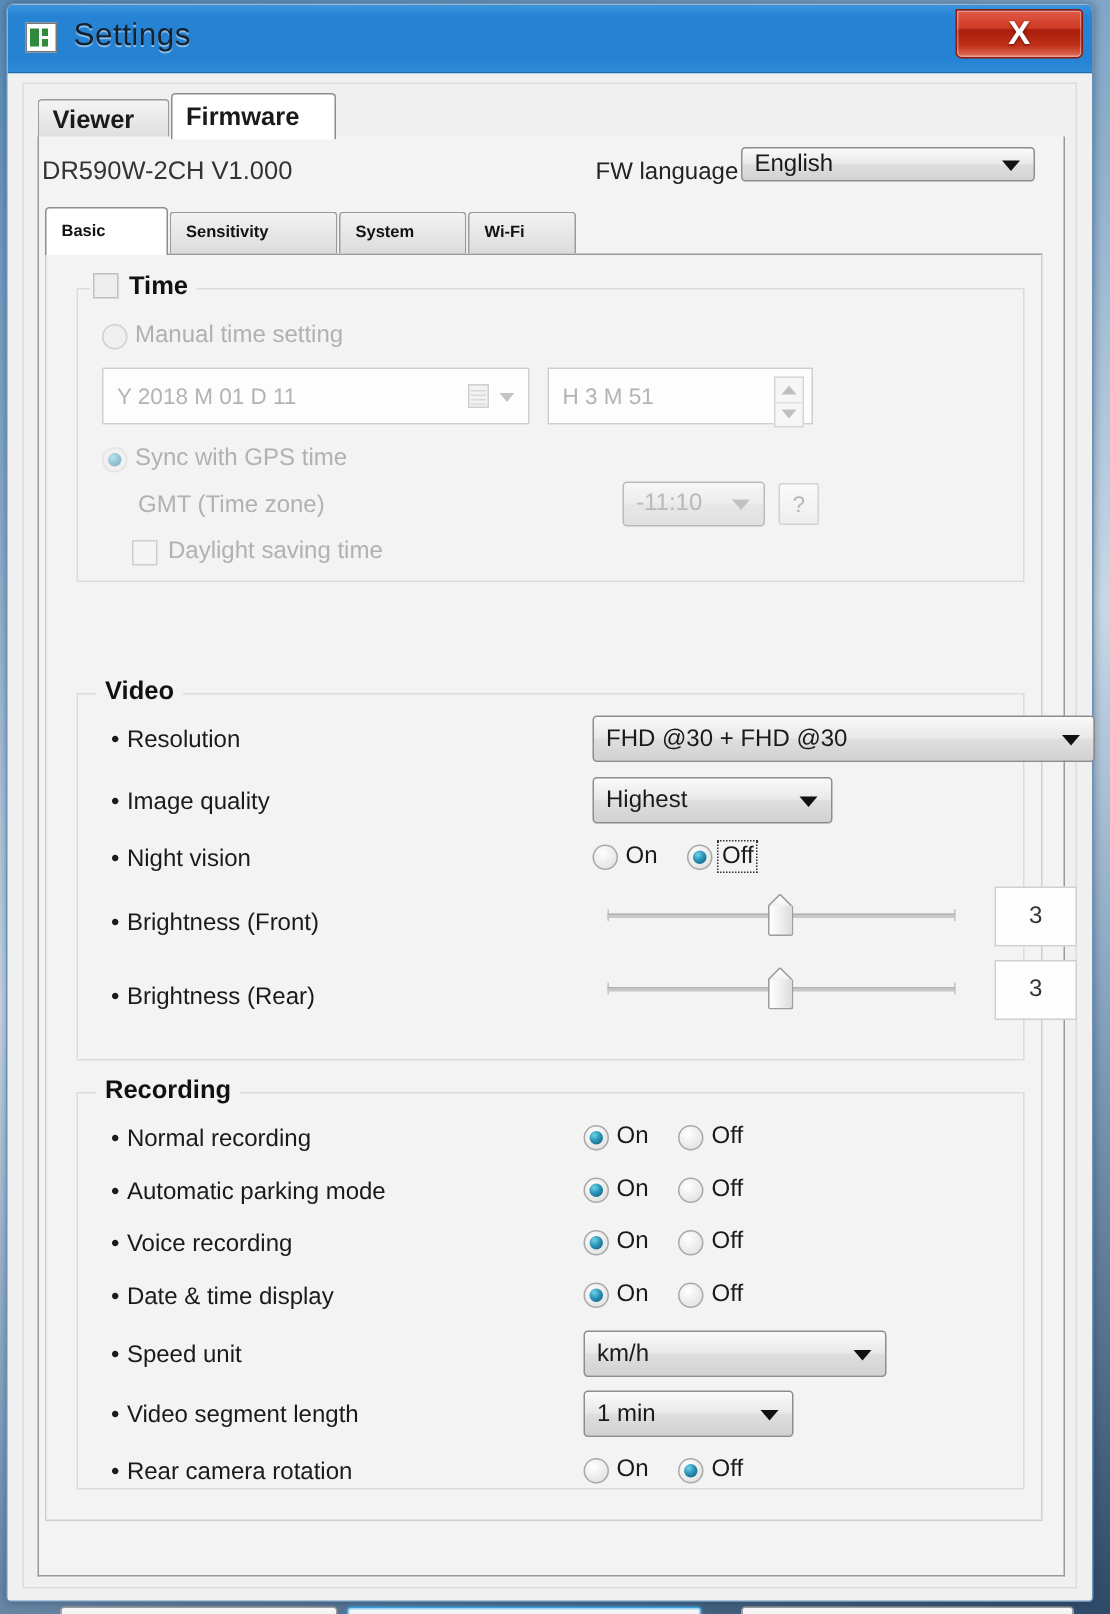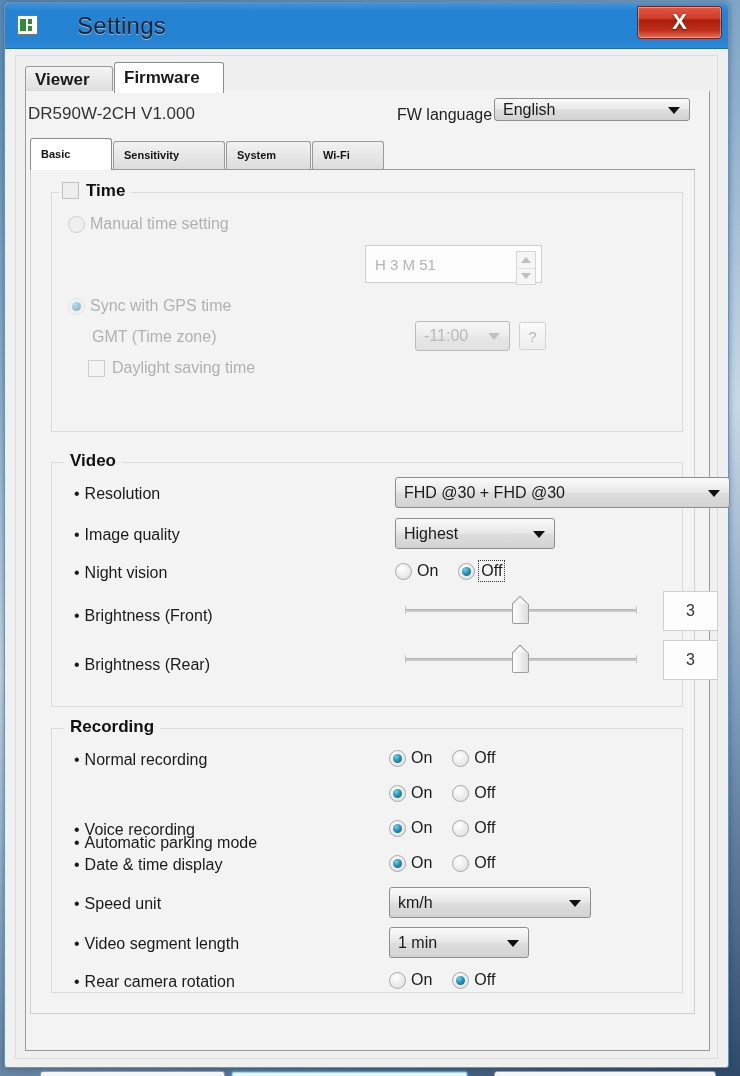--- a/index.html
+++ b/index.html
@@ -37,23 +37,22 @@
     background: #fdfdfd;
     border: 1px solid #777;
     box-sizing: border-box;
   }
   #app-icon .sq { position: absolute; background: #2f8a3c; }
   #app-icon .sq.a { left: 2px; top: 3px; width: 6px; height: 12px; }
   #app-icon .sq.b { left: 10px; top: 3px; width: 4px; height: 5px; }
   #app-icon .sq.c { left: 10px; top: 10px; width: 4px; height: 5px; }
   #title-text {
     position: absolute; left: 44px; top: 9px;
-    font-size: 24px; color: #14222e; letter-spacing: .3px;
+    font-size: 21px; color: #14222e; letter-spacing: .3px;
     text-shadow: 0 1px 0 rgba(255,255,255,.45);
-    margin-left: 28px;
   }
   #close-btn {
     position: absolute; right: 6px; top: 3px;
     width: 85px; height: 33px;
     border-radius: 0 3px 4px 4px;
     background: linear-gradient(180deg,#e05a48 0%,#cf3a25 38%,#a81d0c 42%,#c02f18 75%,#e2705c 100%);
     border: 1px solid #8b1c0d;
     box-shadow: inset 0 0 0 1px rgba(255,255,255,.35);
     box-sizing: border-box;
     cursor: pointer;
@@ -387,52 +386,57 @@
     </div>
 
     <div id="inner-tabs">
       <div class="itab active" style="left:0;width:82px;">Basic</div>
       <div class="itab" style="left:83px;width:112px;">Sensitivity</div>
       <div class="itab" style="left:196px;width:85px;">System</div>
       <div class="itab" style="left:282px;width:72px;">Wi-Fi</div>
     </div>
     <div id="inner-pane">
 
-      <div class="group" style="left:20px;top:22px;width:632px;height:240px;">
+      <div class="group" style="left:20px;top:22px;width:632px;height:196px;">
         <div class="legend with-check">
           <span class="cbox dis"></span><span>Time</span>
         </div>
 
         <div class="radio-group" style="left:16px;top:22px;">
           <div class="radio-item">
             <span class="radio dis"></span>
             <span class="radio-label dis">Manual time setting</span>
           </div>
         </div>
 
+        <div class="tbox" style="left:16px;top:52px;width:285px;height:38px;">
+          <span class="txt">Y 2018 M 01 D 11</span>
+          <span class="cal-icon"></span>
+          <span class="small-arrow"></span>
+        </div>
 
         <div class="tbox" style="left:313px;top:52px;width:177px;height:38px;">
           <span class="txt">H 3 M 51</span>
           <span class="spin">
             <span class="up"></span>
             <span class="mid"></span>
             <span class="dn"></span>
           </span>
         </div>
 
         <div class="radio-group" style="left:16px;top:104px;">
           <div class="radio-item">
             <span class="radio dis on" style="opacity:.45"></span>
             <span class="radio-label dis">Sync with GPS time</span>
           </div>
         </div>
 
         <div class="row-label dis" style="left:40px;top:135px;">GMT (Time zone)</div>
         <div class="combo disabled" style="position:absolute;left:363px;top:128px;width:95px;height:30px;">
-          <span class="val">-11:00</span>
+          <span class="val">-11:10</span>
           <span class="arrow"></span>
         </div>
         <div class="help-btn" style="left:467px;top:129px;">
           <span>?</span>
         </div>
 
         <div class="chk-row" style="left:36px;top:166px;">
           <span class="chk"></span>
           <span class="row-label dis" style="position:static;">Daylight saving time</span>
         </div>
@@ -502,21 +506,21 @@
           <div class="radio-item">
             <span class="radio on"></span>
             <span class="radio-label">On</span>
           </div>
           <div class="radio-item">
             <span class="radio"></span>
             <span class="radio-label">Off</span>
           </div>
         </div>
 
-        <div class="row-label" style="left:22px;top:57px;margin-top:48px;"><span class="bullet">•</span><span>Automatic parking mode</span></div>
+        <div class="row-label" style="left:22px;top:57px;"><span class="bullet">•</span><span>Automatic parking mode</span></div>
         <div class="radio-group" style="left:337px;top:55px;">
           <div class="radio-item">
             <span class="radio on"></span>
             <span class="radio-label">On</span>
           </div>
           <div class="radio-item">
             <span class="radio"></span>
             <span class="radio-label">Off</span>
           </div>
         </div>

